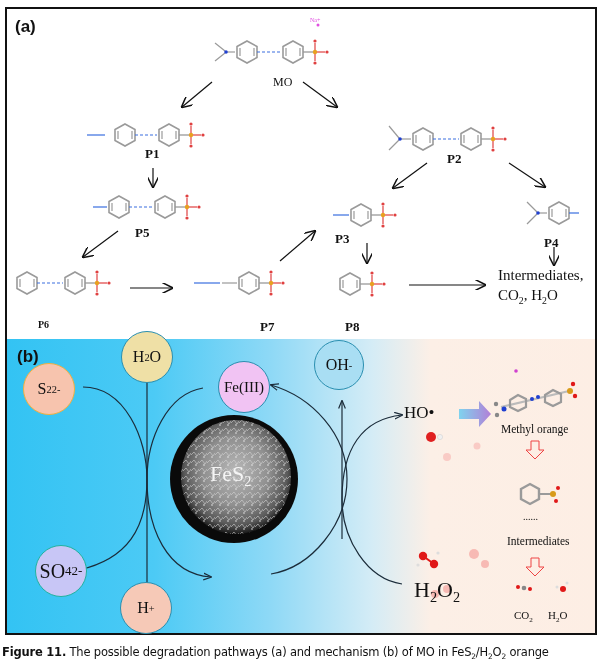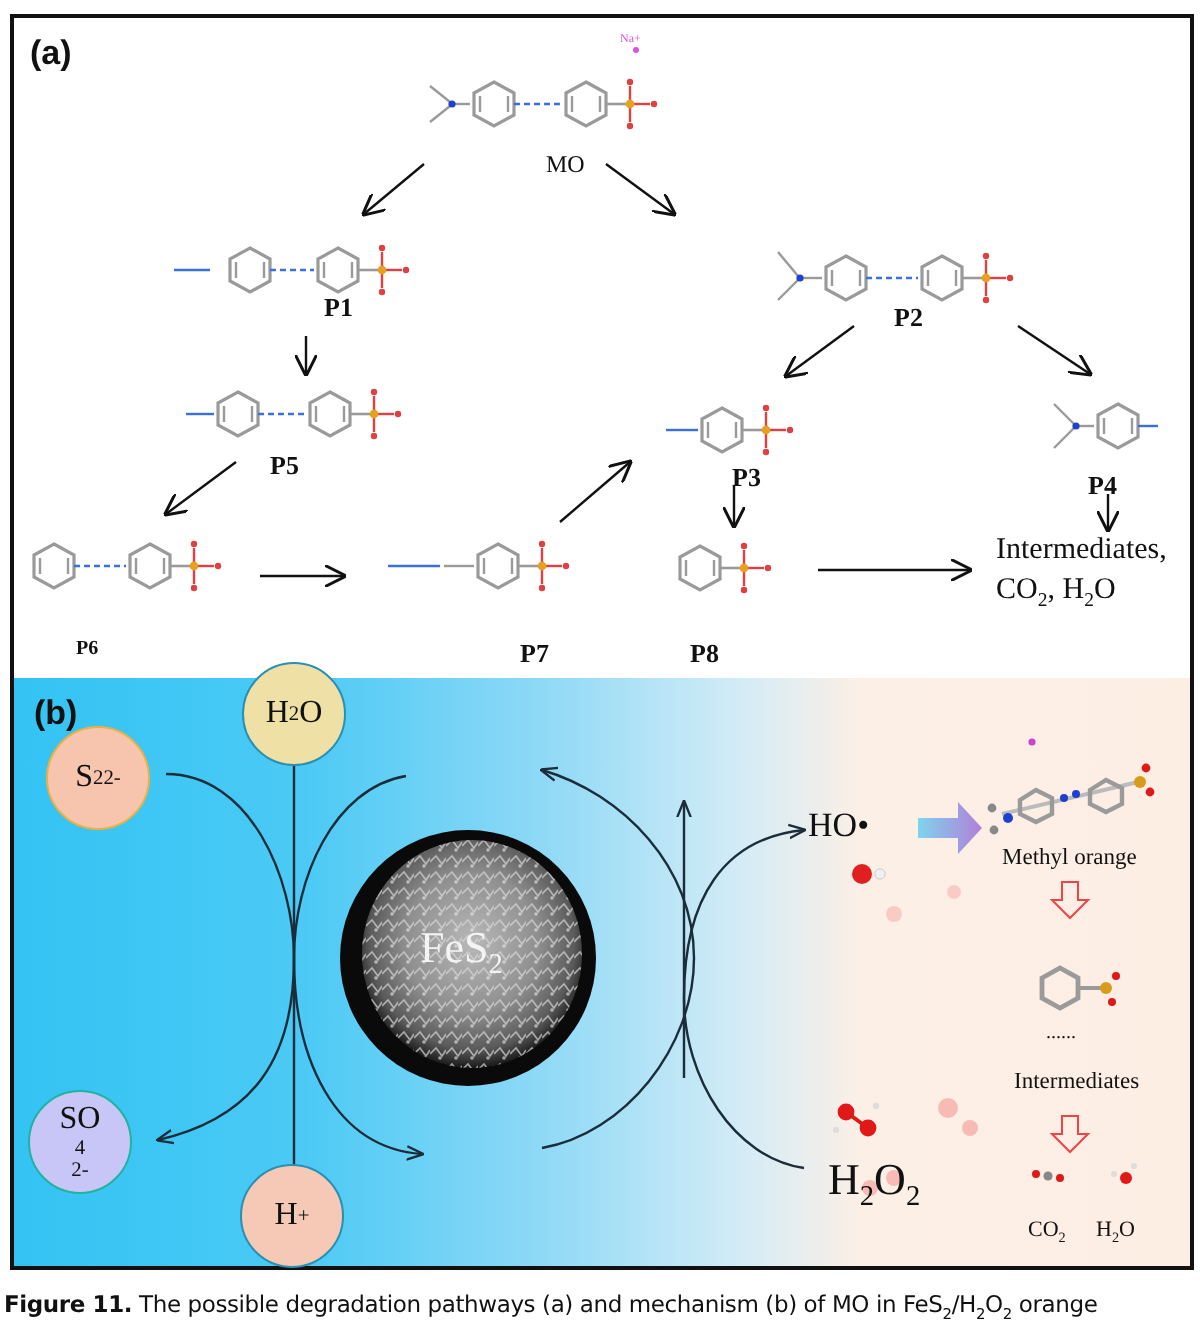--- a/index.html
+++ b/index.html
@@ -126,23 +126,23 @@
       <line x1="273" y1="252" x2="308" y2="222" stroke="#111" stroke-width="1.2" marker-end="url(#arr)"></line>
       <line x1="420" y1="154" x2="386" y2="179" stroke="#111" stroke-width="1.2" marker-end="url(#arr)"></line>
       <line x1="502" y1="154" x2="538" y2="178" stroke="#111" stroke-width="1.2" marker-end="url(#arr)"></line>
       <line x1="360" y1="234" x2="360" y2="254" stroke="#111" stroke-width="1.2" marker-end="url(#arr)"></line>
       <line x1="402" y1="276" x2="478" y2="276" stroke="#111" stroke-width="1.2" marker-end="url(#arr)"></line>
       <line x1="547" y1="238" x2="547" y2="256" stroke="#111" stroke-width="1.2" marker-end="url(#arr)"></line>
     </svg>
 
     <div class="lbl" style="left:266px; top:66px; font-size:12px;">MO</div>
     <div class="lbl" style="left:303px; top:8px; font-size:6px; color:#e050e0;">Na+</div>
-    <div class="lbl" style="left:138px; top:137px; font-size:13px; font-weight:bold;margin-left:17px;">P1</div>
+    <div class="lbl" style="left:138px; top:137px; font-size:13px; font-weight:bold;">P1</div>
     <div class="lbl" style="left:440px; top:142px; font-size:13px; font-weight:bold;">P2</div>
-    <div class="lbl" style="left:359px; top:222px; font-size:13px; font-weight:bold;">P3</div>
+    <div class="lbl" style="left:328px; top:222px; font-size:13px; font-weight:bold;">P3</div>
     <div class="lbl" style="left:537px; top:226px; font-size:13px; font-weight:bold;">P4</div>
     <div class="lbl" style="left:128px; top:216px; font-size:13px; font-weight:bold;text-align:right;">P5</div>
     <div class="lbl" style="left:31px; top:310px; font-size:10px; font-weight:bold;">P6</div>
     <div class="lbl" style="left:209px; top:310px; font-size:13px; font-weight:bold;margin-left:44px;">P7</div>
     <div class="lbl" style="left:338px; top:310px; font-size:13px; font-weight:bold;">P8</div>
 
     <div class="lbl" style="left:491px; top:258px; font-size:15px;">Intermediates,</div>
     <div class="lbl" style="left:491px; top:278px; font-size:15px;text-align:center;"><span>CO</span><sub>2</sub><span>, H</span><sub>2</sub><span>O</span></div>
   </div>
 
@@ -253,21 +253,28 @@
     <div class="bubble" style="left:114px; top:-8px; width:52px; height:52px; background:#efe0a6; border:1px solid #2a8fb0; font-size:16px;">
         <span>H</span>
         <sub>2</sub>
         <span>O</span>
       </div>
     <div class="bubble" style="left:16px; top:24px; width:52px; height:52px; background:#f7c4ae; border:1px solid #f0b040; font-size:16px;">
         <span>S</span>
         <sub>2</sub>
         <sup>2-</sup>
       </div>
-    <div class="bubble" style="left:7px; top:206px; width:52px; height:52px; background:#c8c6f6; border:1px solid #22b2a0; font-size:16px;flex-direction:column;">
+    <div class="bubble" style="left:211px; top:22px; width:52px; height:52px; background:#f1c3f3; border:1px solid #2a8fb0; font-size:15px;">
+        <span>Fe(III)</span>
+      </div>
+    <div class="bubble" style="left:307px; top:1px; width:50px; height:50px; background:#a9def3; border:1px solid #2a8fb0; font-size:16px;">
+        <span>OH</span>
+        <sup>-</sup>
+      </div>
+    <div class="bubble" style="left:28px; top:206px; width:52px; height:52px; background:#c8c6f6; border:1px solid #22b2a0; font-size:20px;">
         <span>SO</span>
         <sub>4</sub>
         <sup>2-</sup>
       </div>
     <div class="bubble" style="left:113px; top:243px; width:52px; height:52px; background:#f6c9b7; border:1px solid #2a8fb0; font-size:16px;">
         <span>H</span>
         <sup>+</sup>
       </div>
 
     <div class="lbl" style="left:203px; top:122px; font-size:22px; color:#f4f4f4;"><span>FeS</span><sub>2</sub></div>

